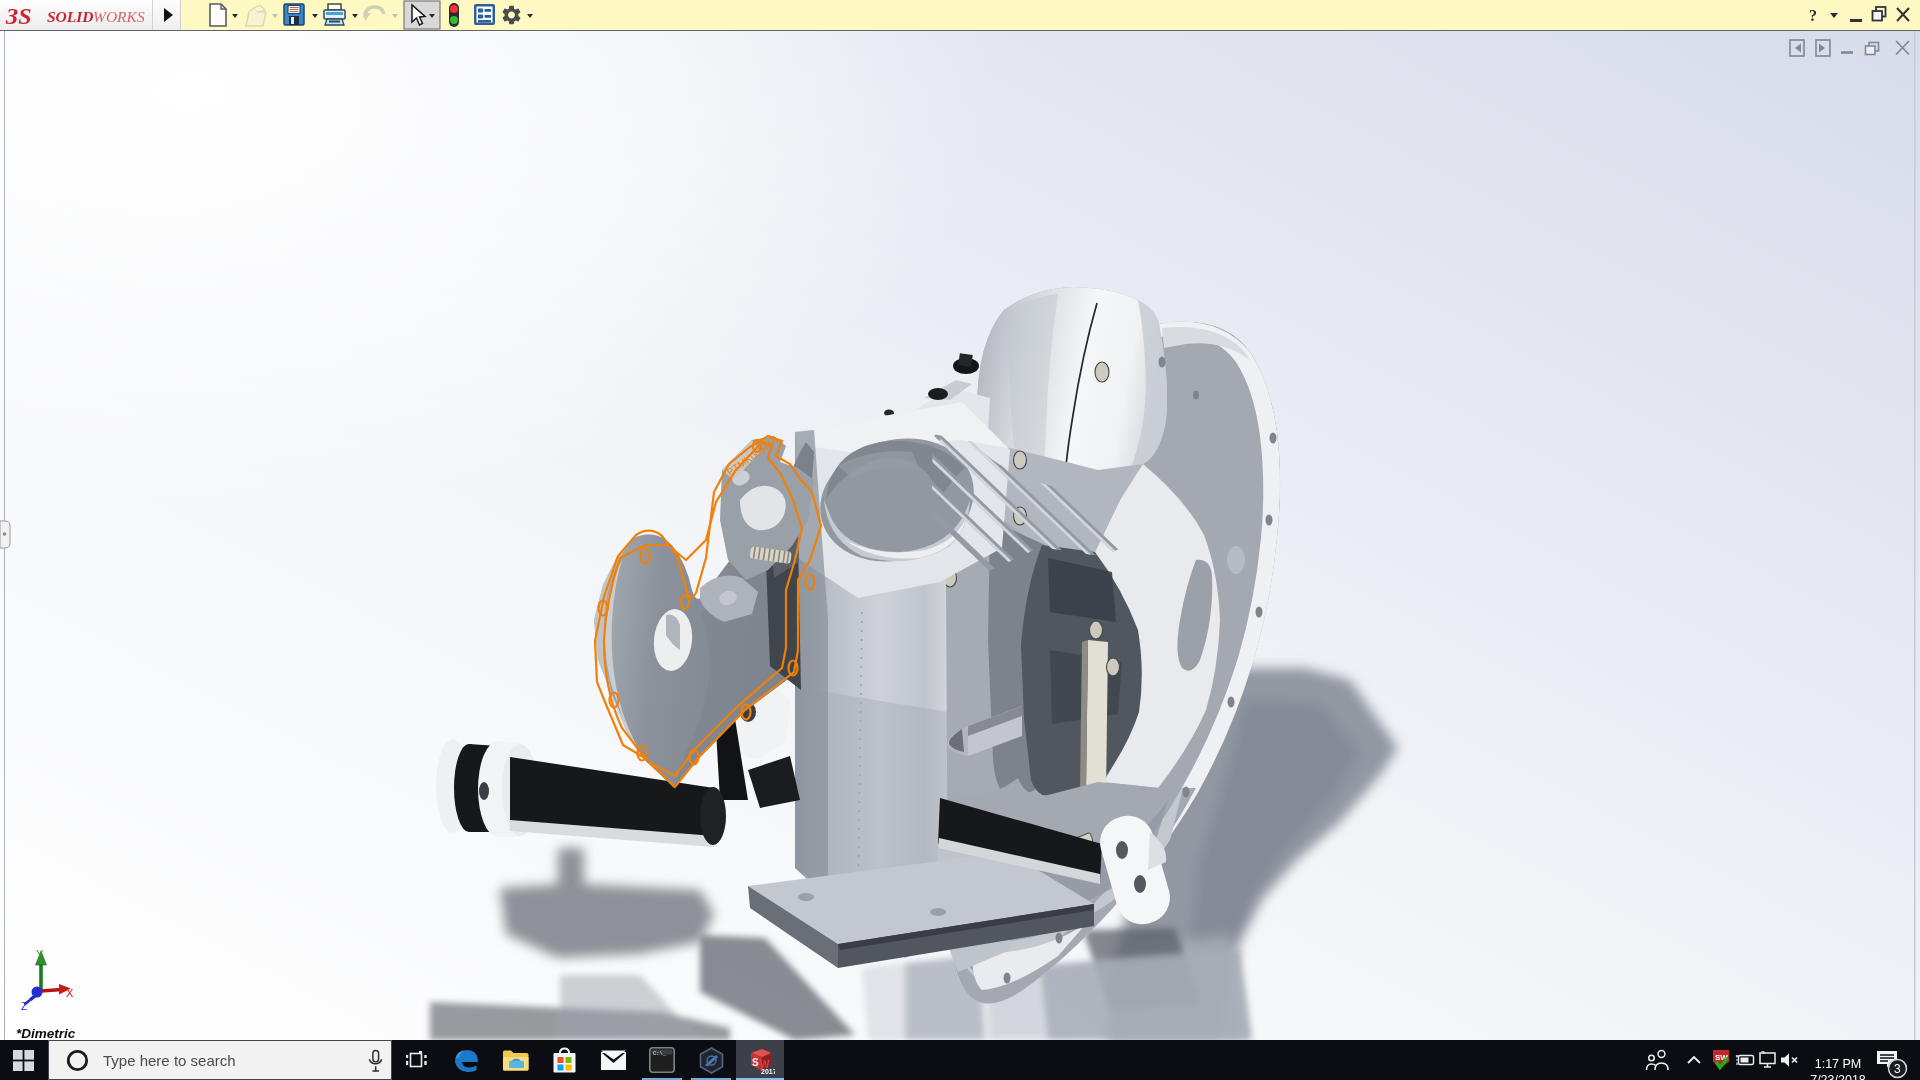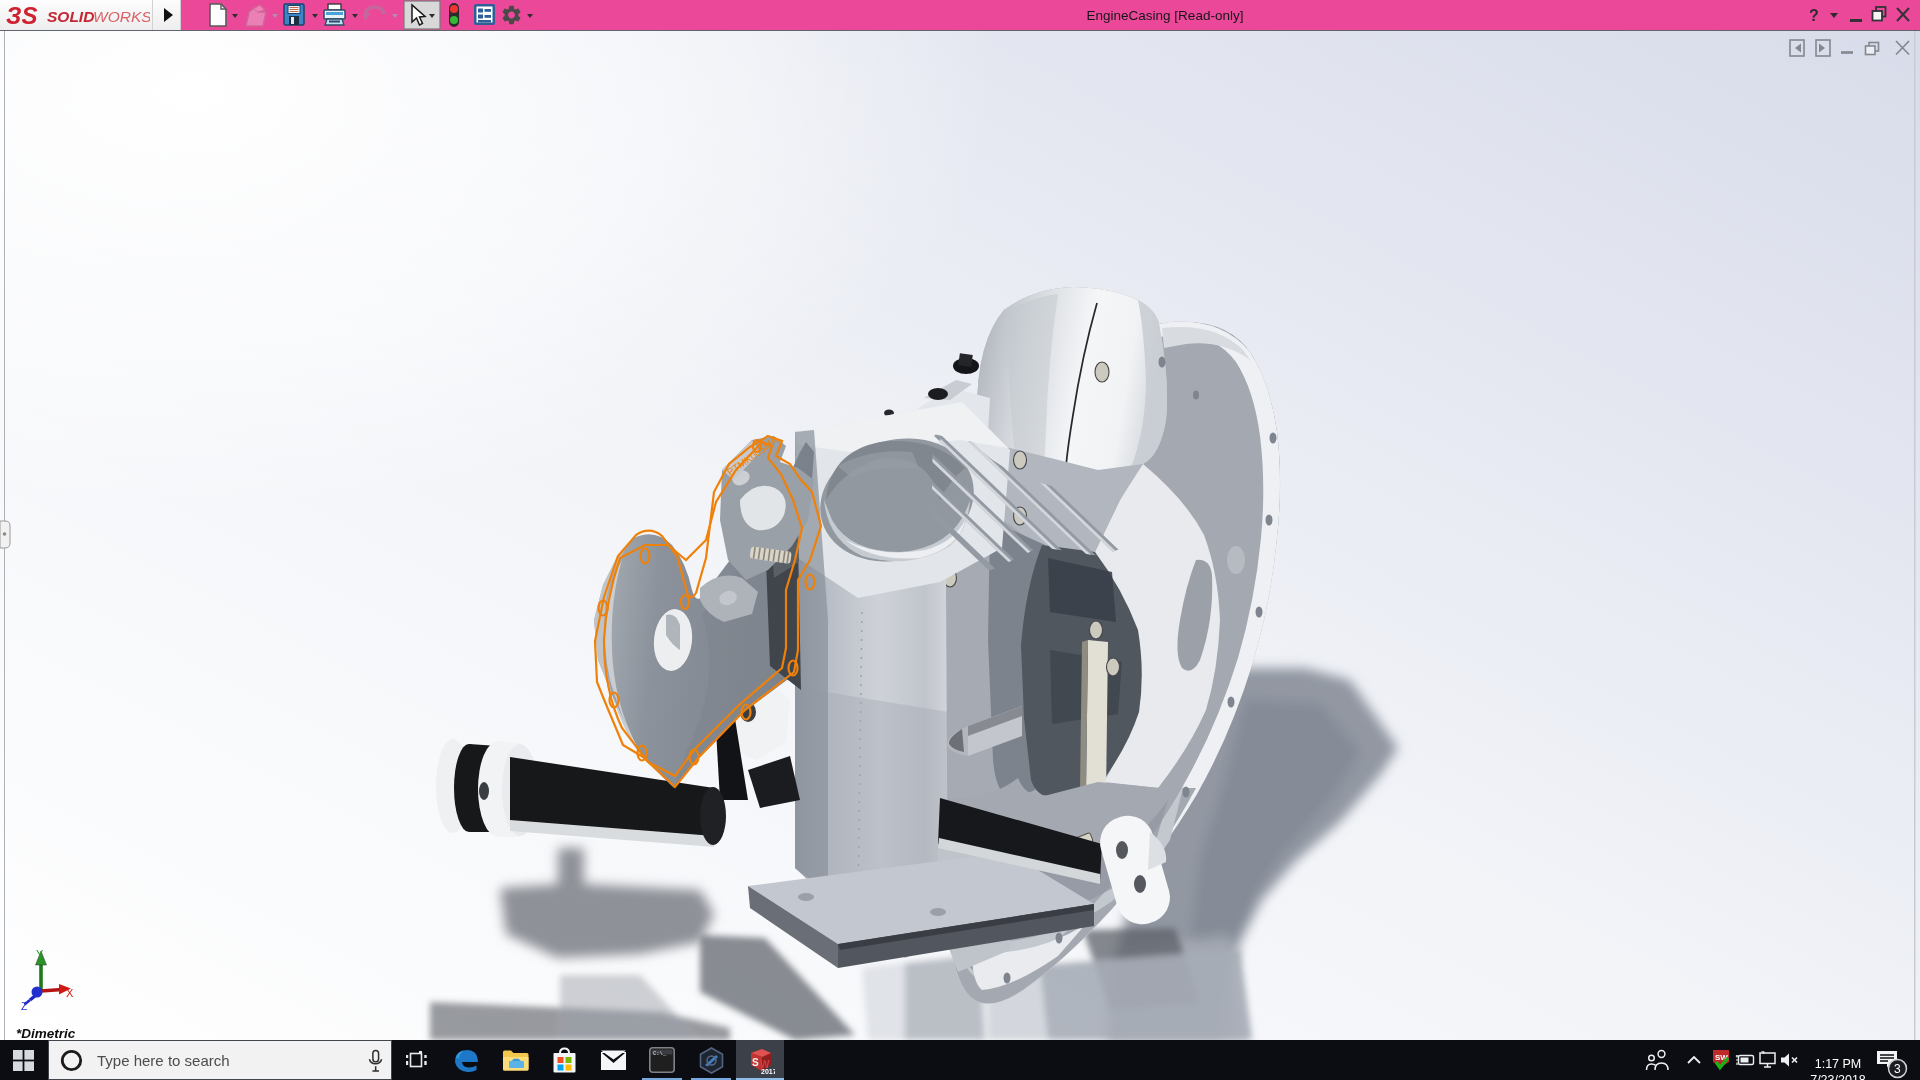--- a/index.html
+++ b/index.html
@@ -1,25 +1,25 @@
 <!DOCTYPE html>
 <html><head>
 <meta charset="utf-8">
 <style>
   * { margin:0; padding:0; box-sizing:border-box; }
   html,body { width:1920px; height:1080px; overflow:hidden; font-family:"Liberation Sans",sans-serif; background:#fff; }
-  #titlebar { position:absolute; left:0; top:0; width:1920px; height:31px; background:#ec4899; border-bottom:1px solid #60646b; z-index:30; }
+  #titlebar { position:absolute; left:0; top:0; width:1920px; height:31px; background:#fef9c3; border-bottom:1px solid #60646b; z-index:30;font-family:Liberation Serif, serif; }
   #logo { position:absolute; left:0; top:0; width:152px; height:30px; background:linear-gradient(#fefefe,#ededee); }
   #flyout { position:absolute; left:152px; top:0; width:29px; height:30px; background:linear-gradient(#fdfdfd,#eeeeef); border-left:1px solid #d2d2d2; border-right:1px solid #cfcfcf; }
   .ti { position:absolute; top:0; height:30px; display:flex; align-items:center; }
   #wtitle { position:absolute; top:0; left:1020px; width:290px; height:30px; line-height:31px; text-align:center; font-size:13.5px; color:#16161a; }
   #viewport { position:absolute; left:0; top:31px; width:1920px; height:1009px; z-index:1; }
   #dimetric { position:absolute; left:16px; top:995px; font-size:13.5px; color:#0c0c0c; font-weight:bold; z-index:5;font-style:italic; }
   #taskbar { position:absolute; left:0; top:1040px; width:1920px; height:40px; background:#0c0d12; z-index:40; }
-  #search { position:absolute; left:48px; top:0; width:344px; height:40px; background:#f2f2f2; border:1px solid #41454c; display:flex; align-items:center; }
+  #search { position:absolute; left:48px; top:0; width:344px; height:40px; background:#f2f2f2; border:1px solid #41454c; display:flex; align-items:center;padding-left:6px; }
   #search .txt { color:#4c4c4c; font-size:15px; margin-left:14px; }
   .cell { position:absolute; top:0; width:48px; height:40px; display:flex; align-items:center; justify-content:center; }
   .uline { position:absolute; top:37.5px; height:2.5px; background:#76a9dd; z-index:41; }
   #clock { position:absolute; left:1801px; top:4px; width:74px; color:#fff; font-size:12.5px; text-align:center; line-height:16px; z-index:41;margin-top:12px; }
 </style>
 </head>
 <body>
 
 <div id="viewport">
 <svg id="vpsvg" width="1920" height="1009" viewBox="0 31 1920 1009" xmlns="http://www.w3.org/2000/svg">
@@ -401,21 +401,20 @@
       <rect x="4" y="16" width="13" height="2.5" fill="#2e6097"></rect>
     </g>
 
     <g transform="translate(295,3.5)">
       <svg width="23" height="23" viewBox="0 0 24 24">
           <path fill="#4a4a4a" d="M19.14 12.94c.04-.3.06-.61.06-.94 0-.32-.02-.64-.07-.94l2.03-1.58c.18-.14.23-.41.12-.61l-1.92-3.32c-.12-.22-.37-.29-.59-.22l-2.39.96c-.5-.38-1.03-.7-1.62-.94l-.36-2.54c-.04-.24-.24-.41-.48-.41h-3.84c-.24 0-.43.17-.47.41l-.36 2.54c-.59.24-1.13.57-1.62.94l-2.39-.96c-.22-.08-.47 0-.59.22L2.74 8.87c-.12.21-.08.47.12.61l2.03 1.58c-.05.3-.09.63-.09.94s.02.64.07.94l-2.03 1.58c-.18.14-.23.41-.12.61l1.92 3.32c.12.22.37.29.59.22l2.39-.96c.5.38 1.03.7 1.62.94l.36 2.54c.05.24.24.41.48.41h3.84c.24 0 .44-.17.47-.41l.36-2.54c.59-.24 1.13-.56 1.62-.94l2.39.96c.22.08.47 0 .59-.22l1.92-3.32c.12-.22.07-.47-.12-.61l-2.01-1.58zM12 15.6c-1.98 0-3.6-1.62-3.6-3.6s1.62-3.6 3.6-3.6 3.6 1.62 3.6 3.6-1.62 3.6-3.6 3.6z"></path>
         </svg>
     </g>
     <path d="M322 14 L328 14 L325 18 Z" fill="#2d2d2d"></path>
   </svg>
-  <div id="wtitle">EngineCasing [Read-only]</div>
   <svg class="ti" style="left:1800px" width="120" height="30" viewBox="0 0 120 30">
     <text x="9" y="21" font-size="16" font-weight="bold" fill="#2b2b2e">?</text>
     <path d="M30 13 L38 13 L34 18 Z" fill="#2b2b2e"></path>
     <rect x="50" y="19" width="12" height="3" fill="#323236"></rect>
     <g fill="none" stroke="#323236" stroke-width="1.8">
       <rect x="76" y="7" width="9.5" height="9.5"></rect>
       <rect x="72.5" y="11" width="9.5" height="9.5" fill="#f4f4f4"></rect>
     </g>
     <path d="M97 8 L109 21 M109 8 L97 21" stroke="#323236" stroke-width="2"></path>
   </svg>

